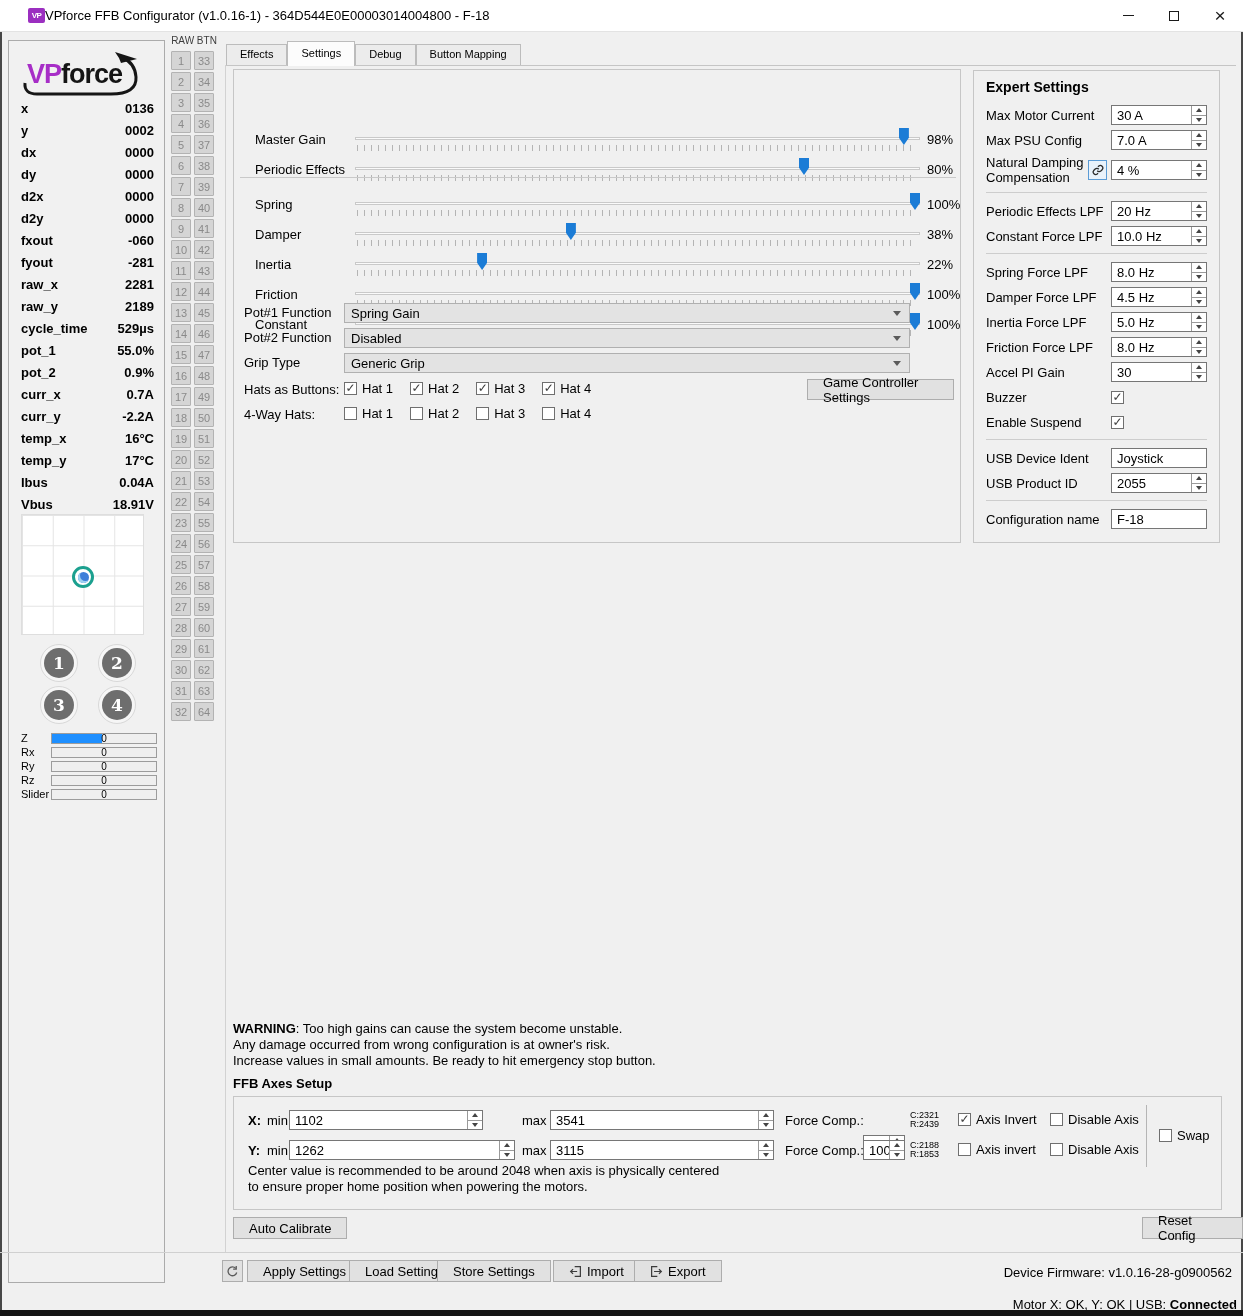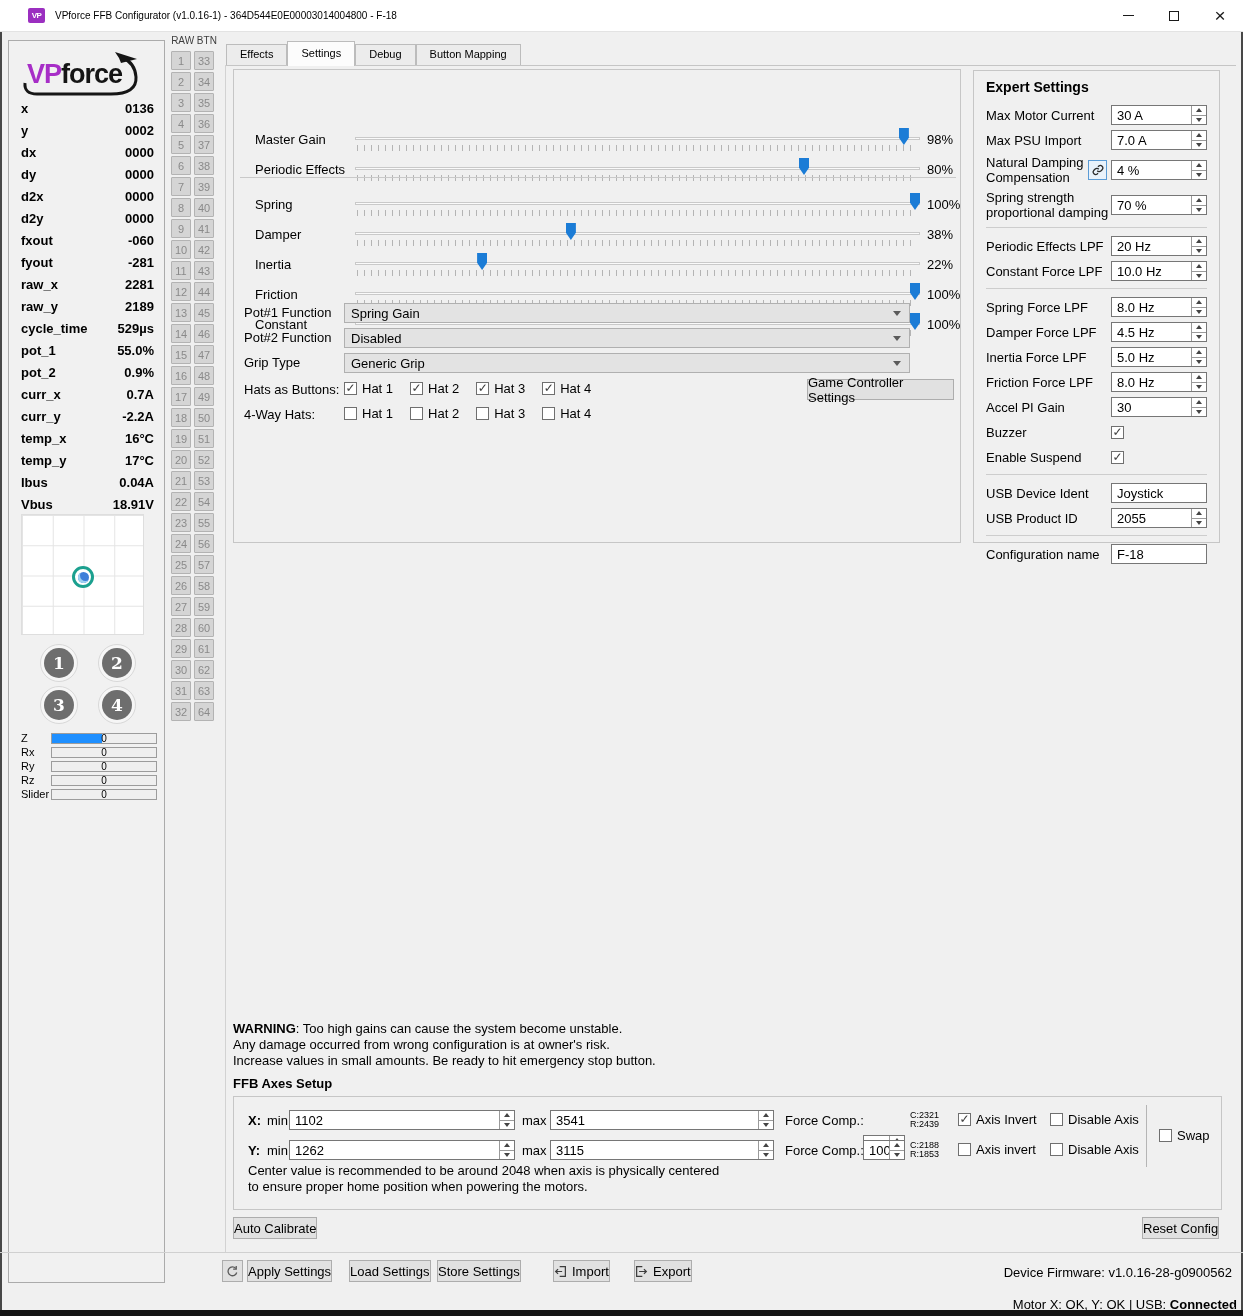--- a/index.html
+++ b/index.html
@@ -10,21 +10,21 @@
     color:#000; overflow:hidden; font-size:13px;
   }
   #app { position:absolute; inset:0; }
   .abs { position:absolute; }
 
   
   .titlebar { position:absolute; left:0; top:0; width:1243px; height:32px; background:#ffffff;
     border-bottom:1px solid #e3e3e3; display:flex; align-items:center; }
   .app-icon { width:17px; height:15px; margin-left:28px; background:#9b2fc0; border-radius:2px;
     color:#fff; font-size:8px; font-weight:bold; display:flex; align-items:center; justify-content:center; letter-spacing:-0.5px; }
-  .title-text { margin-left:10px; font-size:10px; }
+  .title-text { font-size:13px; }
   .win-btns { margin-left:auto; display:flex; height:32px; }
   .win-btn { width:46px; height:32px; display:flex; align-items:center; justify-content:center; font-size:15px; color:#1a1a1a; }
   .min-glyph { width:11px; height:1px; background:#1a1a1a; }
   .max-glyph { width:10px; height:10px; border:1px solid #1a1a1a; }
   .edge-l { position:absolute; left:0; top:32px; width:2px; bottom:0; background:#474747; }
   .edge-r { position:absolute; right:0; top:32px; width:2px; bottom:0; background:#474747; }
   .bottom-strip { position:absolute; left:0; bottom:0; width:1243px; height:6px; background:#151515; }
 
   
   .sidebar { position:absolute; left:8px; top:40px; width:157px; height:1243px;
@@ -93,21 +93,21 @@
     border:1px solid #b0b0b0; display:flex; align-items:center; padding-left:6px; }
   .combo .chev { margin-left:auto; margin-right:8px; width:0; height:0;
     border-left:4px solid transparent; border-right:4px solid transparent; border-top:5px solid #5b5b5b; }
 
   
   .cb { width:13px; height:13px; background:#fff; border:1px solid #6f6f6f; display:inline-flex;
     align-items:center; justify-content:center; font-size:12px; line-height:11px; color:#3f3f3f; flex:none; }
   .cbitem { display:inline-flex; align-items:center; gap:5px; margin-right:17px; }
 
   .btn { background:#e1e1e1; border:1px solid #adadad; font-size:13px; font-family:inherit;
-    display:inline-flex; align-items:center; justify-content:center; padding:0 0; }
+    display:inline-flex; align-items:center; justify-content:center; padding:0 15px; }
 
   
   .expert-title { font-weight:bold; font-size:14px; margin-bottom:10px; }
   .xrow { display:flex; align-items:center; min-height:20px; margin-bottom:5px;justify-content:flex-end; }
   .xrow .xlabel { flex:1; white-space:pre-line; line-height:15px; }
   .xctrl { width:96px; flex:none; display:flex; }
   .xsep { height:1px; background:#cdcdcd; margin:7px 0 8px 0; }
   .linkbtn { width:19px; height:20px; border:1px solid #5b9bd5; background:#e9f2fb; margin-right:4px;
     display:flex; align-items:center; justify-content:center; flex:none; }
 
@@ -527,21 +527,21 @@
                   <span class="arr-up"></span>
                 </div>
                 <div class="spin-b">
                   <span class="arr-dn"></span>
                 </div>
               </div>
             </div>
           </div>
         </div>
         <div class="xrow">
-          <span class="xlabel">Max PSU Import</span>
+          <span class="xlabel">Max PSU Config</span>
           <div class="xctrl">
             <div class="spin">
               <div class="spin-val">7.0 A</div>
               <div class="spin-btns">
                 <div class="spin-b">
                   <span class="arr-up"></span>
                 </div>
                 <div class="spin-b">
                   <span class="arr-dn"></span>
                 </div>
@@ -565,37 +565,20 @@
                 <div class="spin-b">
                   <span class="arr-up"></span>
                 </div>
                 <div class="spin-b">
                   <span class="arr-dn"></span>
                 </div>
               </div>
             </div>
           </div>
         </div>
-        <div class="xrow">
-          <span class="xlabel">Spring strength
-proportional damping</span>
-          <div class="xctrl">
-            <div class="spin">
-              <div class="spin-val">70 %</div>
-              <div class="spin-btns">
-                <div class="spin-b">
-                  <span class="arr-up"></span>
-                </div>
-                <div class="spin-b">
-                  <span class="arr-dn"></span>
-                </div>
-              </div>
-            </div>
-          </div>
-        </div>
         <div class="xsep"></div>
         <div class="xrow">
           <span class="xlabel">Periodic Effects LPF</span>
           <div class="xctrl">
             <div class="spin">
               <div class="spin-val">20 Hz</div>
               <div class="spin-btns">
                 <div class="spin-b">
                   <span class="arr-up"></span>
                 </div>
@@ -751,21 +734,21 @@
   <div class="warning">
     <div><b>WARNING</b><span>: Too high gains can cause the system become unstable.</span></div>
     <div>Any damage occurred from wrong configuration is at owner's risk.</div>
     <div>Increase values in small amounts. Be ready to hit emergency stop button.</div>
   </div>
 
   <div class="ffb-title">FFB Axes Setup</div>
   <div class="gbox" id="ffbBox">
       <b class="frow-el" style="left: 14px; top: 16px;">X:</b>
       <span class="frow-el" style="left: 33px; top: 16px;">min</span>
-      <div class="spin frow-el" style="width: 226px; left: 55px; top: 13px;">
+      <div class="spin frow-el" style="width: 194px; left: 55px; top: 13px;">
         <div class="spin-val">1102</div>
         <div class="spin-btns">
           <div class="spin-b">
             <span class="arr-up"></span>
           </div>
           <div class="spin-b">
             <span class="arr-dn"></span>
           </div>
         </div>
       </div>

